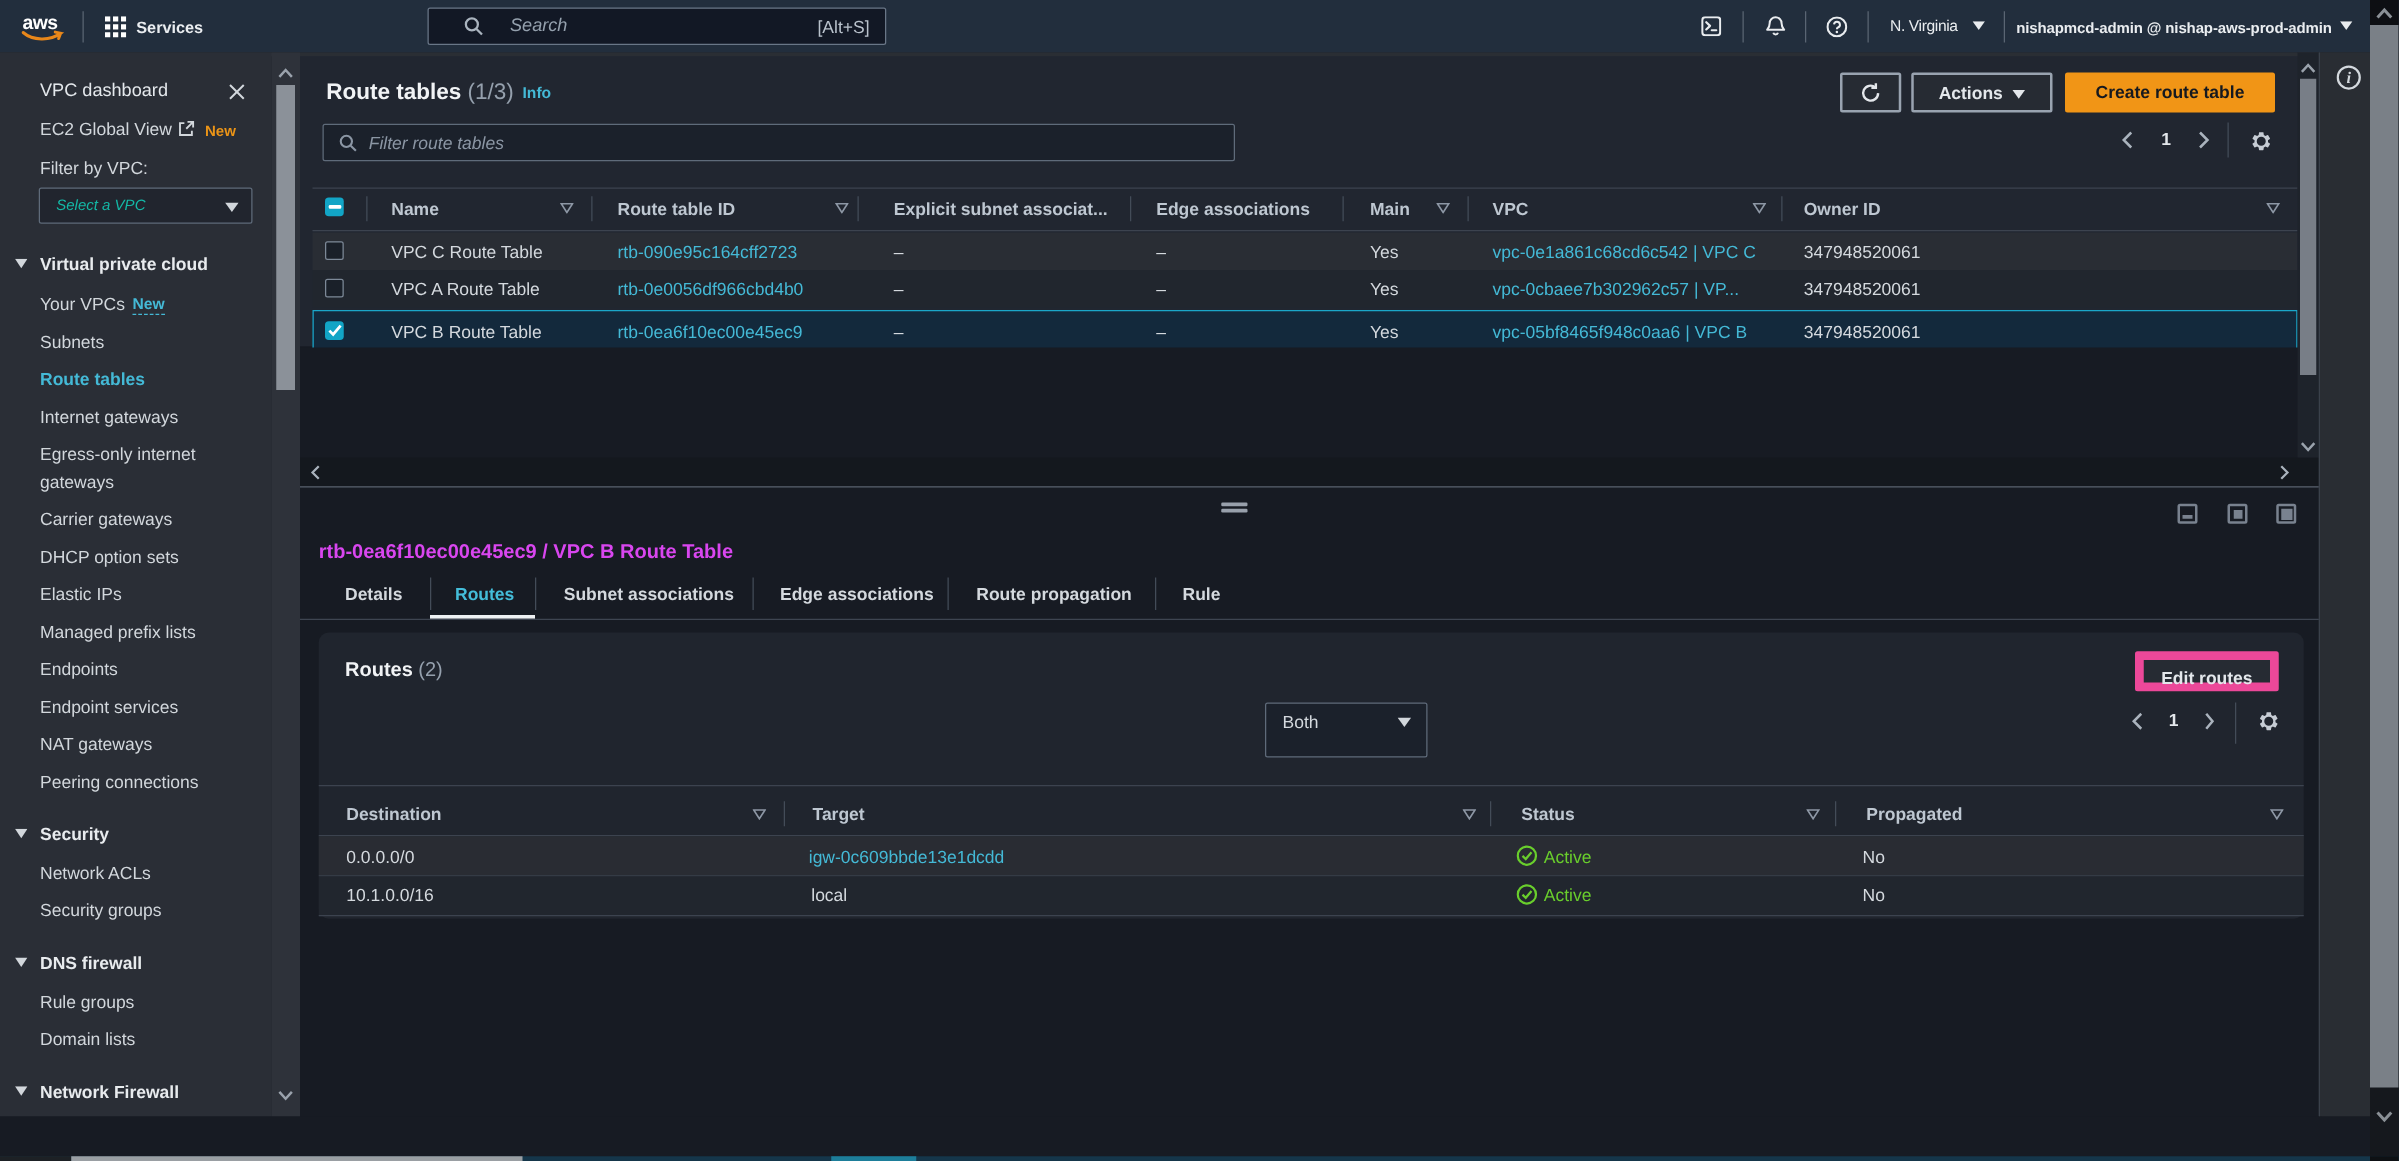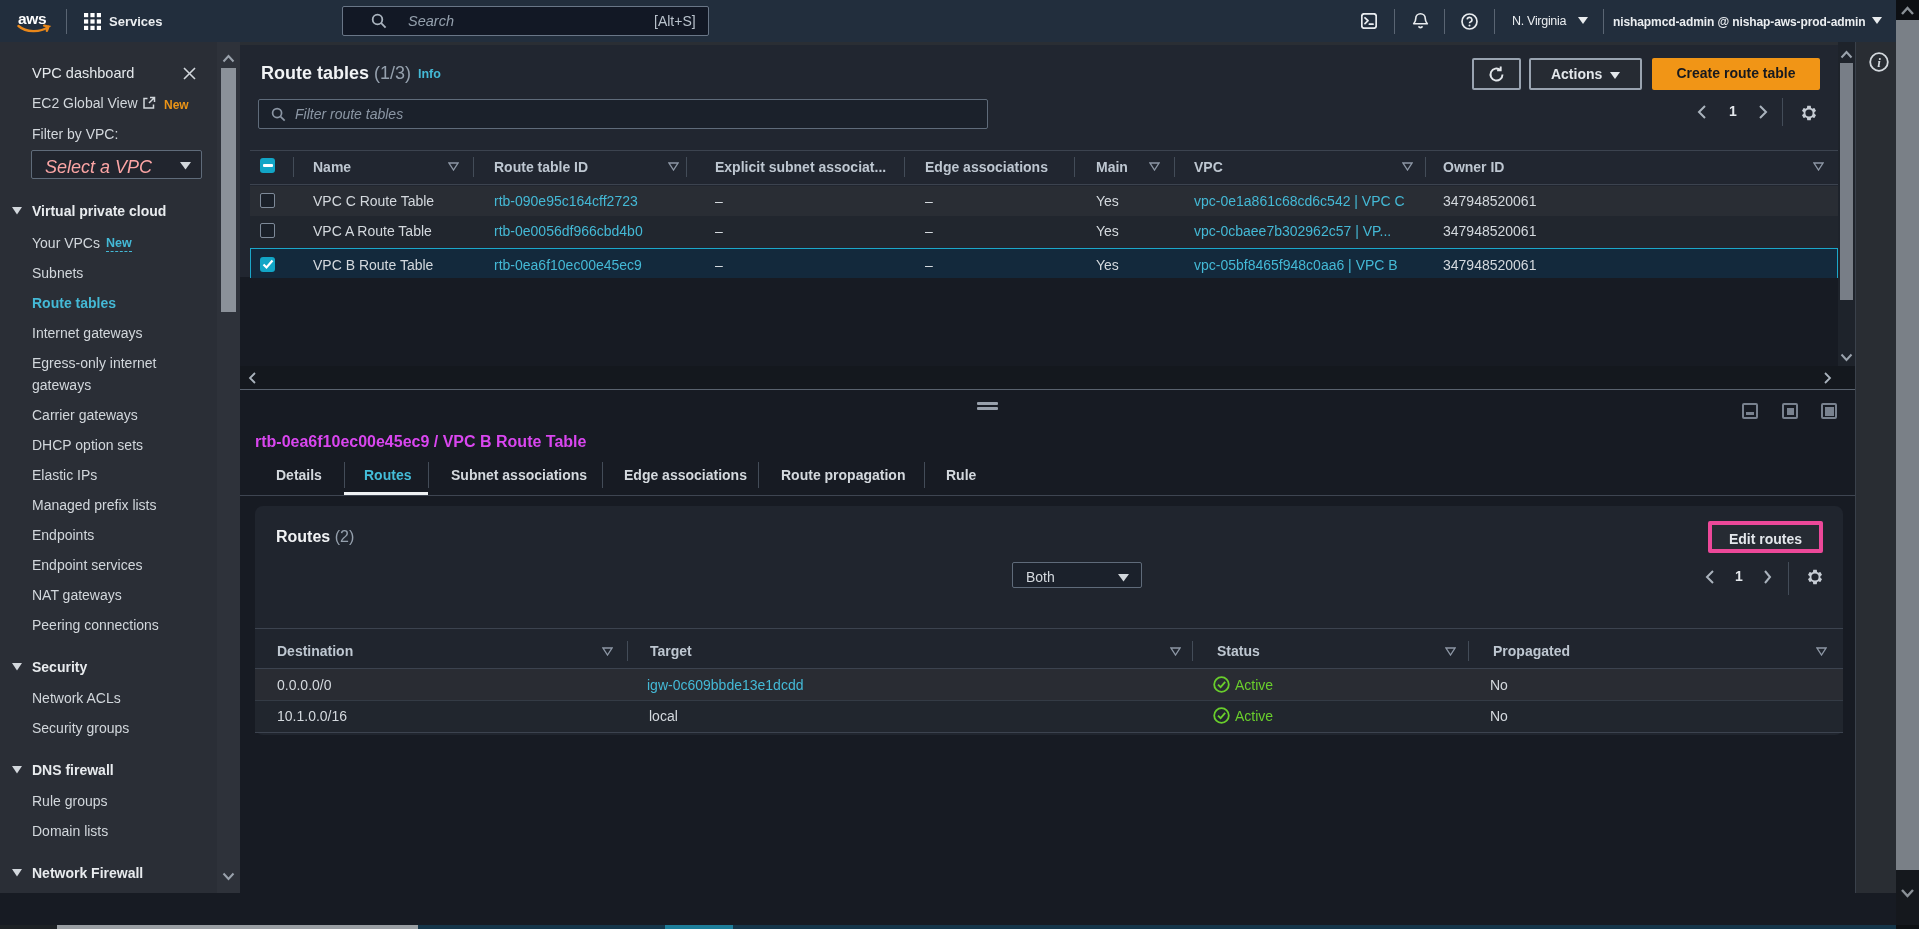--- a/index.html
+++ b/index.html
@@ -170,22 +170,22 @@
     <div class="abs" style="left:384px;top:425px;font-size:14px;font-weight:bold;color:#d4d9de">Edge associations</div>
     <div class="abs" style="left:518px;top:420px;width:1px;height:26px;background:#434c58"></div>
     <div class="abs" style="left:541px;top:425px;font-size:14px;font-weight:bold;color:#d4d9de">Route propagation</div>
     <div class="abs" style="left:684px;top:420px;width:1px;height:26px;background:#434c58"></div>
     <div class="abs" style="left:706px;top:425px;font-size:14px;font-weight:bold;color:#d4d9de">Rule</div>
     <div class="abs" style="left:104px;top:450px;width:84px;height:3px;background:#eef1f3"></div>
     <div class="abs" style="left:0;top:453px;width:1617px;height:1px;background:#3e4551"></div>
 
     <div class="abs" style="left:15px;top:464px;width:1588px;height:229px;background:#20252e;border-radius:8px">
       <div style="position:absolute;left:21px;top:22px;font-size:16px;font-weight:bold;color:#f1f3f5">Routes <span style="font-weight:normal;color:#95a0ad">(2)</span></div>
-      <div style="position:absolute;left:1453px;top:15px;width:115px;height:32px;border:4px solid #ec4899;border-radius:2px;background:#262b33;color:#e3e7eb;font-weight:bold;font-size:14px;text-align:center;line-height:28px">Edit routes</div>
-      <div style="position:absolute;left:757px;top:56px;width:130px;height:26px;background:#1b212b;border:1px solid #5f6b7a;border-radius:2px">
+      <div style="position:absolute;left:1453px;top:15px;width:115px;height:32px;border:7px solid #ec4899;border-radius:2px;background:#262b33;color:#e3e7eb;font-weight:bold;font-size:14px;text-align:center;line-height:28px">Edit routes</div>
+      <div style="position:absolute;left:757px;top:56px;width:130px;height:44px;background:#1b212b;border:1px solid #5f6b7a;border-radius:2px">
         <div style="position:absolute;left:13px;top:6px;font-size:14px;color:#d4d9de">Both</div>
         <svg style="position:absolute;right:12px;top:11px" width="11" height="8" viewBox="0 0 11 8">
             <path d="M0 0 h11 l-5.5 7.5 z" fill="#d2d7dc"></path>
           </svg>
       </div>
       <svg style="position:absolute;left:1450px;top:64px" width="9" height="14" viewBox="0 0 9 14">
           <path d="M8 1 L2 7 L8 13" fill="none" stroke="#aab3bd" stroke-width="2"></path>
         </svg>
       <div style="position:absolute;left:1480px;top:62px;font-size:14px;font-weight:bold;color:#e3e7eb">1</div>
       <svg style="position:absolute;left:1509px;top:64px" width="9" height="14" viewBox="0 0 9 14">
@@ -303,21 +303,21 @@
       <path d="M1 1 L12 12 M12 1 L1 12" stroke="#d2d7dc" stroke-width="1.6"></path>
     </svg>
     <div class="item" style="top:53px">EC2 Global View</div>
     <svg class="abs" style="left:142px;top:54px" width="14" height="14" viewBox="0 0 14 14">
       <path d="M5.5 2.5 H2 V12 H11.5 V8.5" fill="none" stroke="#d2d7dc" stroke-width="1.5"></path>
       <path d="M8 1.5 h4.5 v4.5 M12.5 1.5 L7 7" fill="none" stroke="#d2d7dc" stroke-width="1.5"></path>
     </svg>
     <div class="abs" style="left:164px;top:56px;font-size:12px;font-weight:bold;color:#eb9417">New</div>
     <div class="item" style="top:84px">Filter by VPC:</div>
     <div class="abs" style="left:31px;top:108px;width:171px;height:29px;background:#21252e;border:1px solid #5f6b7a;border-radius:2px">
-      <div style="position:absolute;left:13px;top:6px;font-size:18px;font-style:italic;color:#fca5a5">Select a VPC</div>
+      <div style="position:absolute;left:13px;top:6px;font-size:12px;font-style:italic;color:#14b8a6">Select a VPC</div>
       <svg style="position:absolute;right:10px;top:11px" width="11" height="8" viewBox="0 0 11 8">
           <path d="M0 0 h11 l-5.5 7.5 z" fill="#d2d7dc"></path>
         </svg>
     </div>
     <svg class="abs" style="left:12px;top:165px" width="10" height="8" viewBox="0 0 10 8">
         <path d="M0 0 h10 l-5 7.5 z" fill="#d2d7dc"></path>
       </svg>
     <div class="item hdr" style="top:161px">Virtual private cloud</div>
     <div class="item" style="top:193px">Your VPCs</div>
     <div class="abs" style="left:106px;top:194px;font-size:12.5px;font-weight:bold;color:#44b9d6;border-bottom:1px dashed #44b9d6;padding-bottom:1px">New</div>

